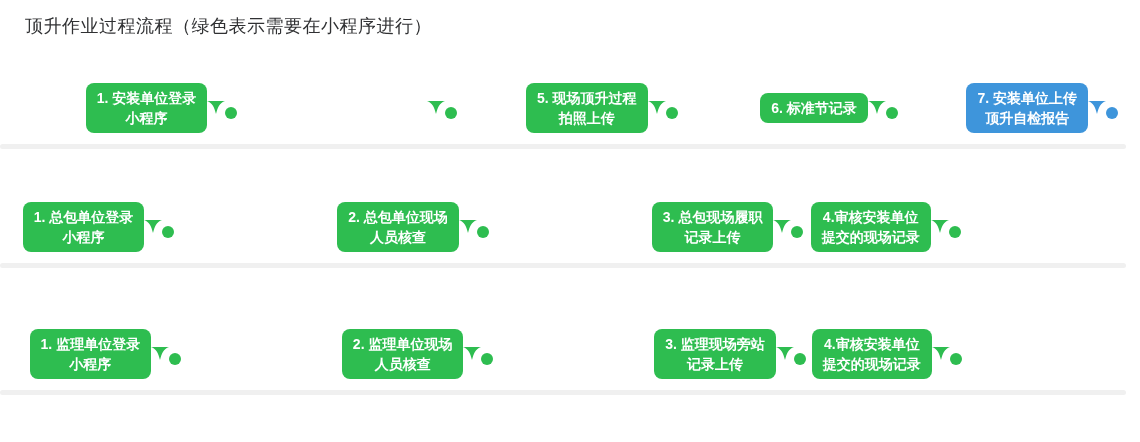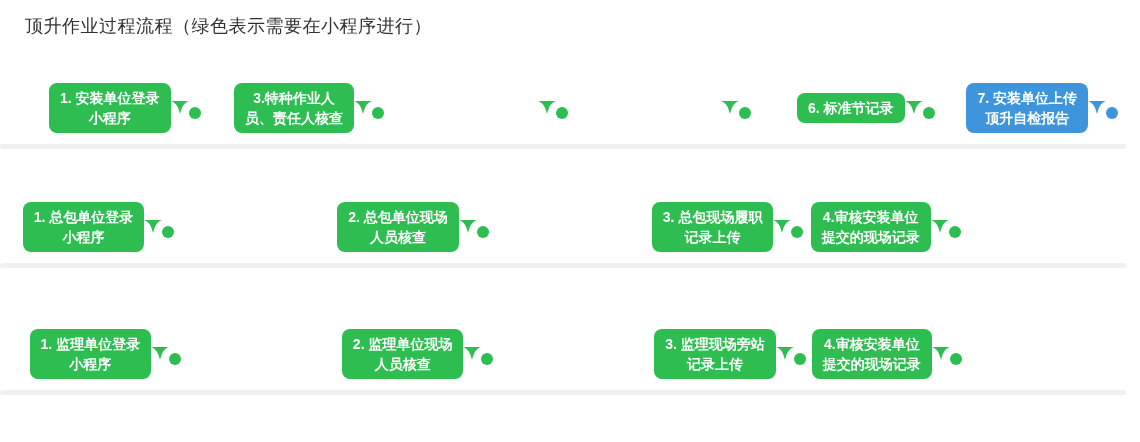--- a/index.html
+++ b/index.html
@@ -98,36 +98,30 @@
         <div class="badge">
           <div class="bline">1. 安装单位登录</div>
           <div class="bline">小程序</div>
         </div>
         <svg class="tail" viewBox="0 0 18 13">
             <path d="M0 0 H18 C12.5 2 10.6 6.5 9 13 C7.4 6.5 5.5 2 0 0 Z"></path>
           </svg>
         <div class="dot"></div>
       </div>
       <div class="col">
-        <div class="badge">
-          <div class="bline">3.特种作业人</div>
-          <div class="bline">员、责任人核查</div>
-        </div>
-        <svg class="tail" viewBox="0 0 18 13">
-            <path d="M0 0 H18 C12.5 2 10.6 6.5 9 13 C7.4 6.5 5.5 2 0 0 Z"></path>
-          </svg>
-        <div class="dot"></div>
-      </div>
-      <div class="col">
-        <svg class="tail" viewBox="0 0 18 13">
-            <path d="M0 0 H18 C12.5 2 10.6 6.5 9 13 C7.4 6.5 5.5 2 0 0 Z"></path>
-          </svg>
-        <div class="dot"></div>
-      </div>
-      <div class="col">
+        <svg class="tail" viewBox="0 0 18 13">
+            <path d="M0 0 H18 C12.5 2 10.6 6.5 9 13 C7.4 6.5 5.5 2 0 0 Z"></path>
+          </svg>
+        <div class="dot"></div>
+      </div>
+      <div class="col">
+        <div class="badge">
+          <div class="bline">5. 现场顶升过程</div>
+          <div class="bline">拍照上传</div>
+        </div>
         <svg class="tail" viewBox="0 0 18 13">
             <path d="M0 0 H18 C12.5 2 10.6 6.5 9 13 C7.4 6.5 5.5 2 0 0 Z"></path>
           </svg>
         <div class="dot"></div>
       </div>
       <div class="col">
         <div class="badge">
           <div class="bline">6. 标准节记录</div>
 
         </div>

